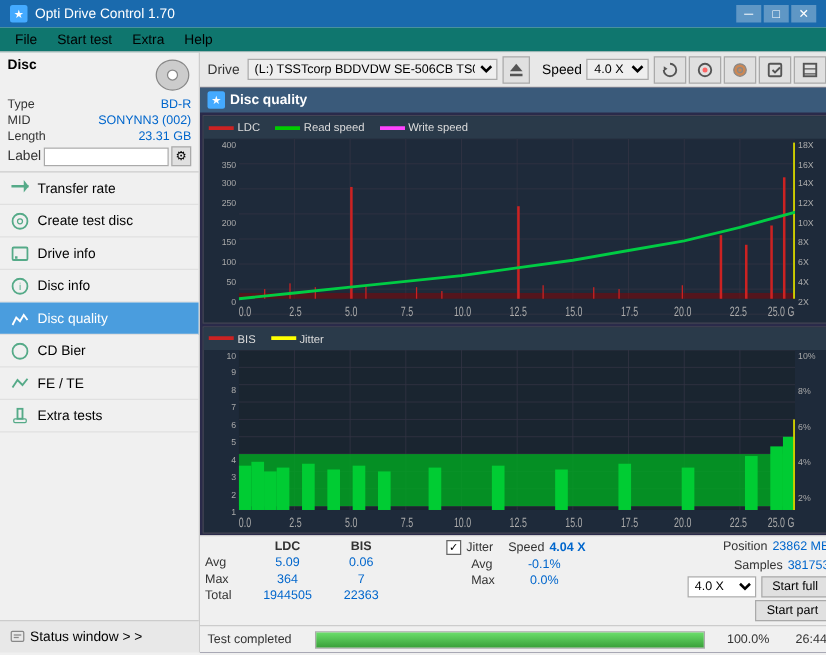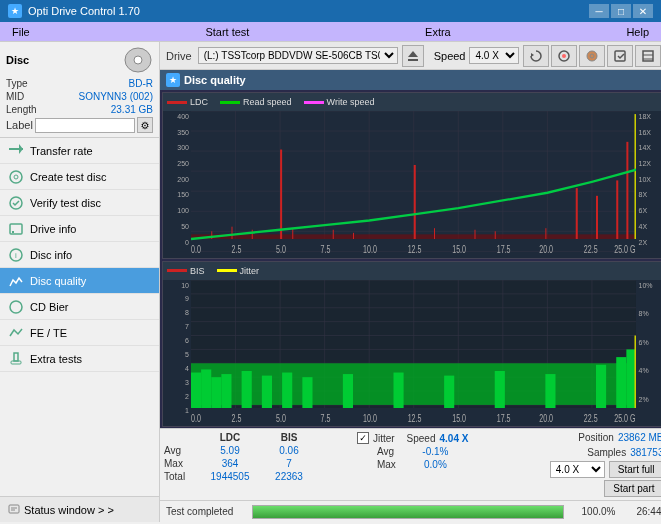--- a/index.html
+++ b/index.html
@@ -6,32 +6,32 @@
     body { width: 661px; height: 524px; font-family: 'Segoe UI', Tahoma, Arial, sans-serif; font-size: 11px; background: #f0f0f0; overflow: hidden; }
     
     
     .title-bar { background: #1a6aad; color: white; height: 22px; display: flex; align-items: center; justify-content: space-between; padding: 0 8px; font-size: 11px; }
     .title-bar-left { display: flex; align-items: center; gap: 6px; }
     .title-bar-icon { width: 14px; height: 14px; background: #4af; border-radius: 2px; font-size: 9px; display: flex; align-items: center; justify-content: center; color: white; }
     .title-bar-controls { display: flex; gap: 2px; }
     .tb-btn { width: 20px; height: 14px; background: rgba(255,255,255,0.3); border: none; color: white; font-size: 10px; cursor: pointer; display: flex; align-items: center; justify-content: center; }
 
     
-    .menu-bar { background: #c4b5fd; height: 20px; display: flex; align-items: center; padding: 0 4px; border-bottom: 1px solid #ccc; justify-content: space-between; }
+    .menu-bar { background: #0f766e; height: 20px; display: flex; align-items: center; padding: 0 4px; border-bottom: 1px solid #ccc; }
     .menu-item { padding: 2px 8px; font-size: 11px; cursor: pointer; }
 
     
     .main { display: flex; height: 480px; }
 
     
     .sidebar { width: 160px; background: #f0f0f0; border-right: 1px solid #ccc; display: flex; flex-direction: column; }
 
     
     .disc-panel { padding: 4px 6px; border-bottom: 1px solid #ccc; }
-    .disc-header { display: flex; align-items: center; justify-content: space-between; margin-bottom: 4px; }
+    .disc-header { display: flex; justify-content: space-between; margin-bottom: 4px; }
     .disc-title { font-weight: bold; font-size: 11px; }
     .disc-row { display: flex; justify-content: space-between; margin-bottom: 2px; font-size: 10px; }
     .disc-key { color: #333; }
     .disc-val { color: #0066cc; text-align: right; }
     .label-row { display: flex; align-items: center; gap: 2px; margin-top: 2px; }
     .label-input { border: 1px solid #aaa; font-size: 10px; width: 100px; padding: 1px; }
     .label-btn { width: 18px; height: 16px; background: #e0e0e0; border: 1px solid #aaa; display: flex; align-items: center; justify-content: center; cursor: pointer; font-size: 10px; }
 
     
     .nav-items { flex: 1; overflow: hidden; }
@@ -135,29 +135,20 @@
         <span class="nav-label">Transfer rate</span>
       </div>
       <div class="nav-item">
         <div class="nav-icon">
           <svg width="14" height="14" viewBox="0 0 14 14">
               <circle cx="7" cy="7" r="6" fill="none" stroke="#5a8" stroke-width="1.5"></circle>
               <circle cx="7" cy="7" r="2" fill="none" stroke="#5a8" stroke-width="1"></circle>
             </svg>
         </div>
         <span class="nav-label">Create test disc</span>
-      </div>
-      <div class="nav-item">
-        <div class="nav-icon">
-          <svg width="14" height="14" viewBox="0 0 14 14">
-              <circle cx="7" cy="7" r="6" fill="none" stroke="#5a8" stroke-width="1.5"></circle>
-              <path d="M4,7 L6,9 L10,5" stroke="#5a8" stroke-width="1.5" fill="none"></path>
-            </svg>
-        </div>
-        <span class="nav-label">Verify test disc</span>
       </div>
       <div class="nav-item">
         <div class="nav-icon">
           <svg width="14" height="14" viewBox="0 0 14 14">
               <rect x="1" y="2" width="12" height="10" rx="1" fill="none" stroke="#5a8" stroke-width="1.5"></rect>
               <rect x="3" y="9" width="2" height="2" fill="#5a8"></rect>
             </svg>
         </div>
         <span class="nav-label">Drive info</span>
       </div>

